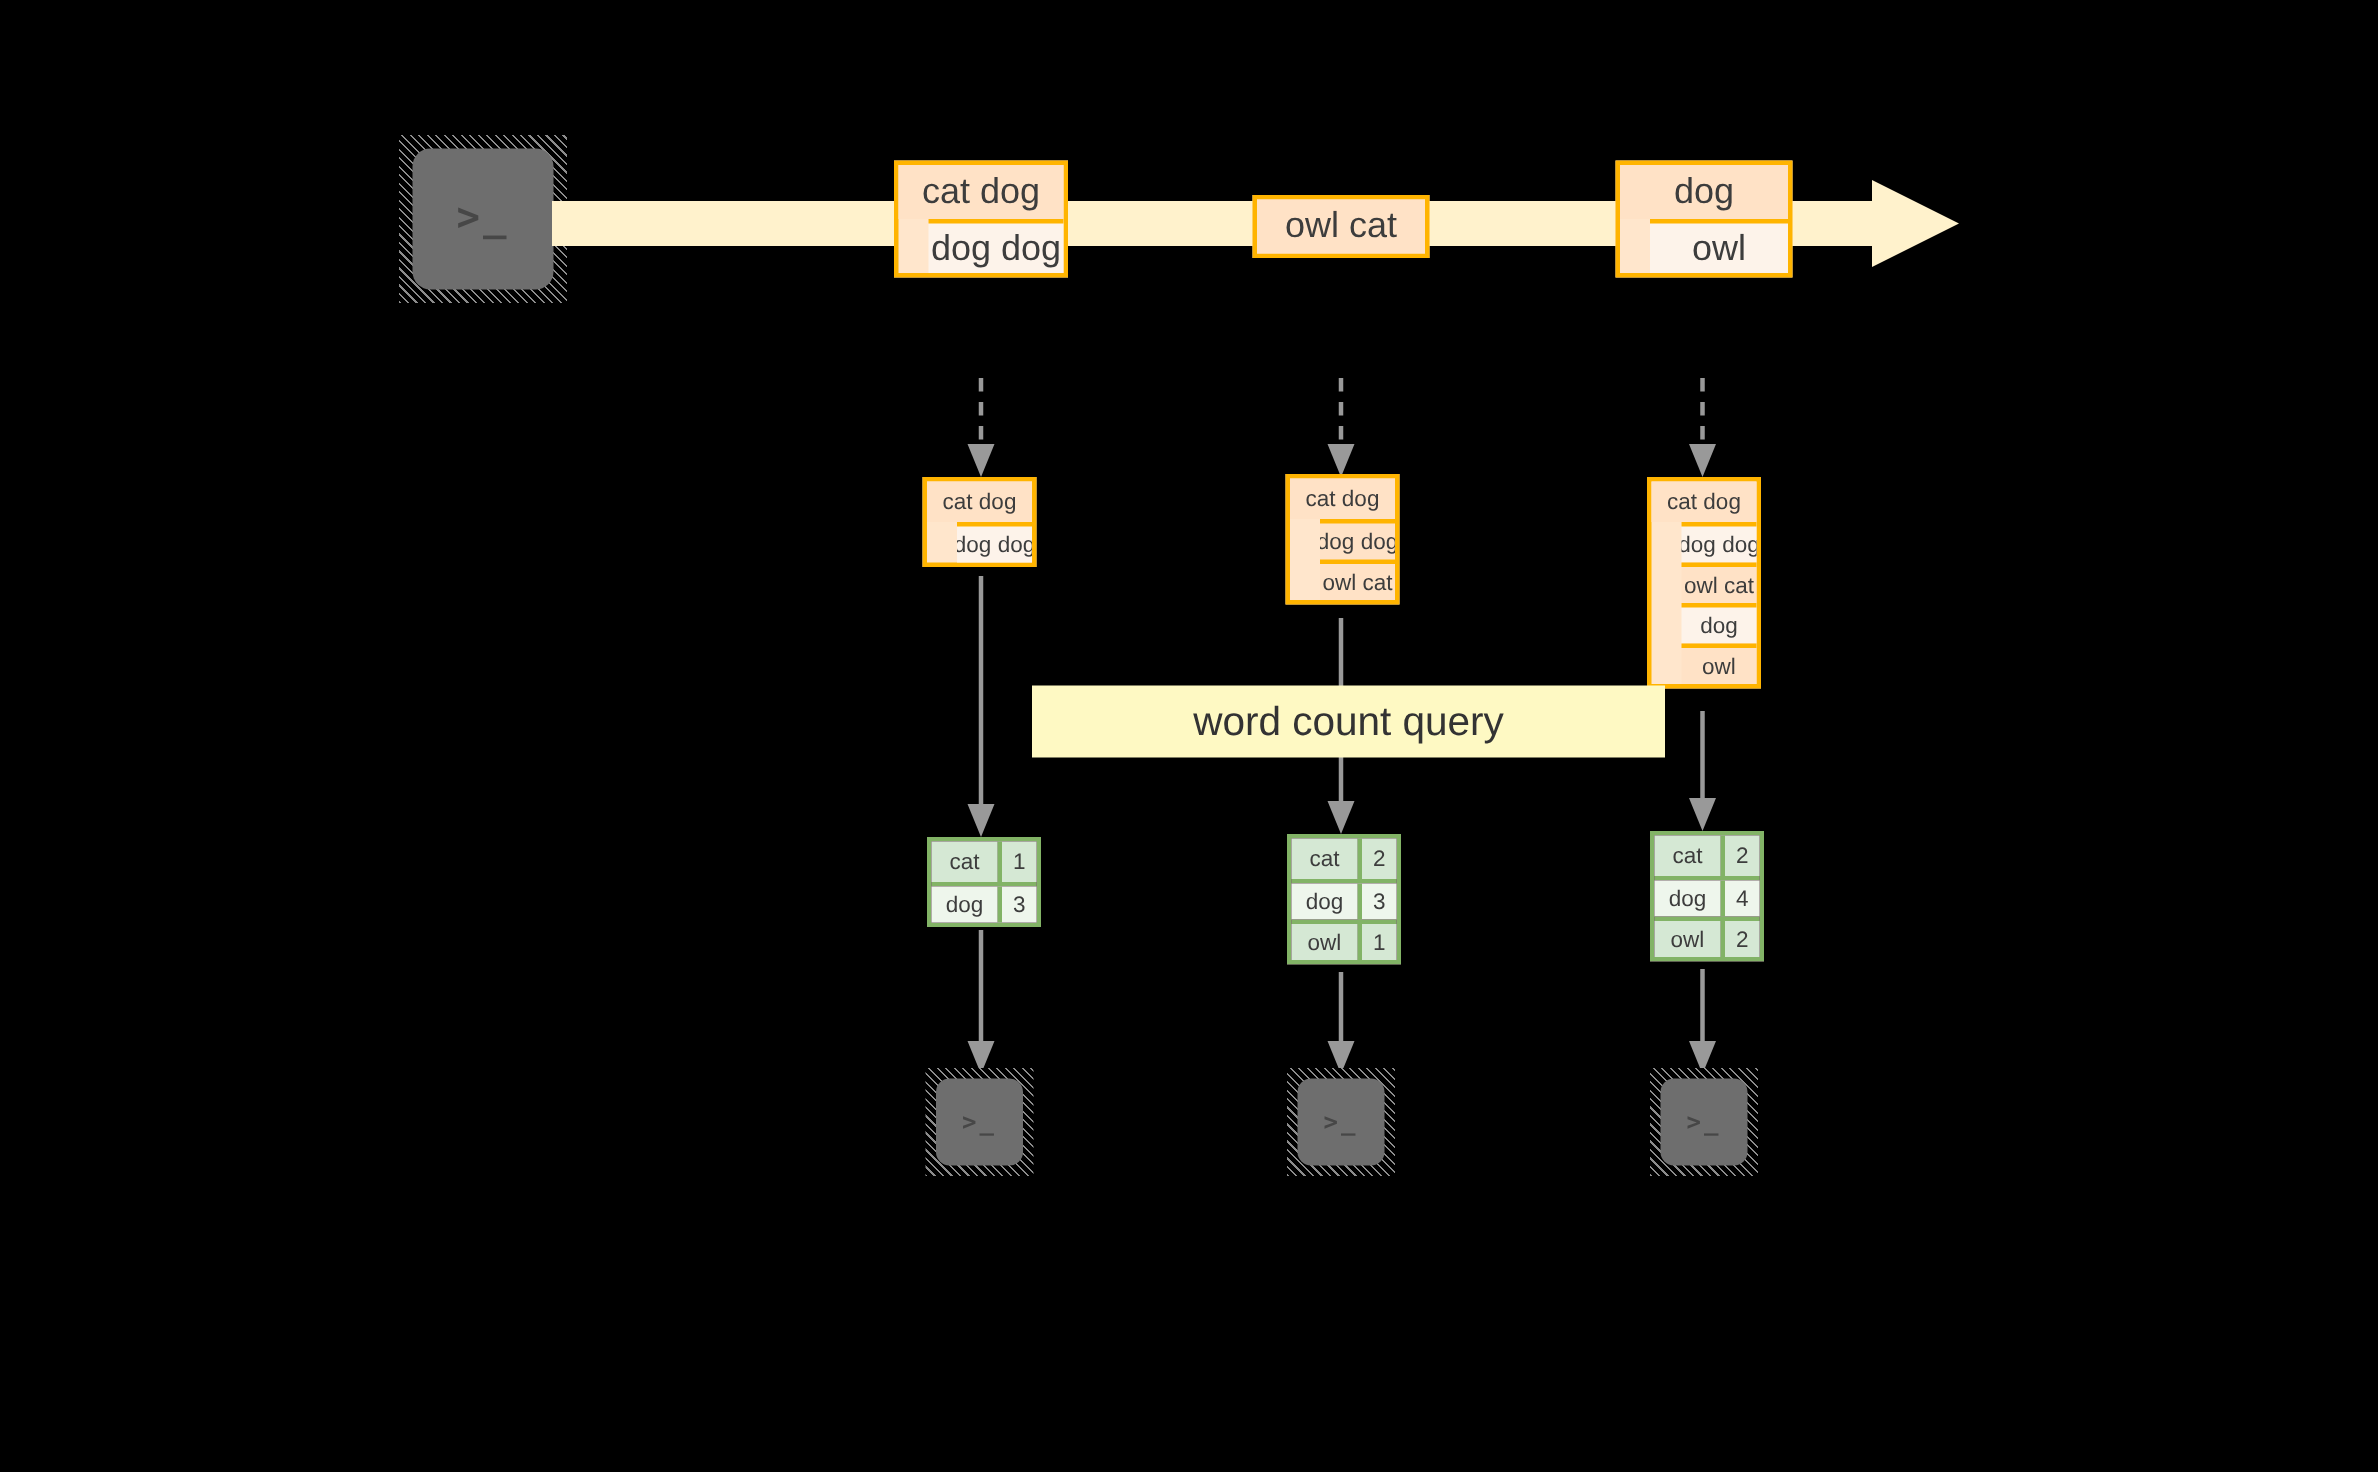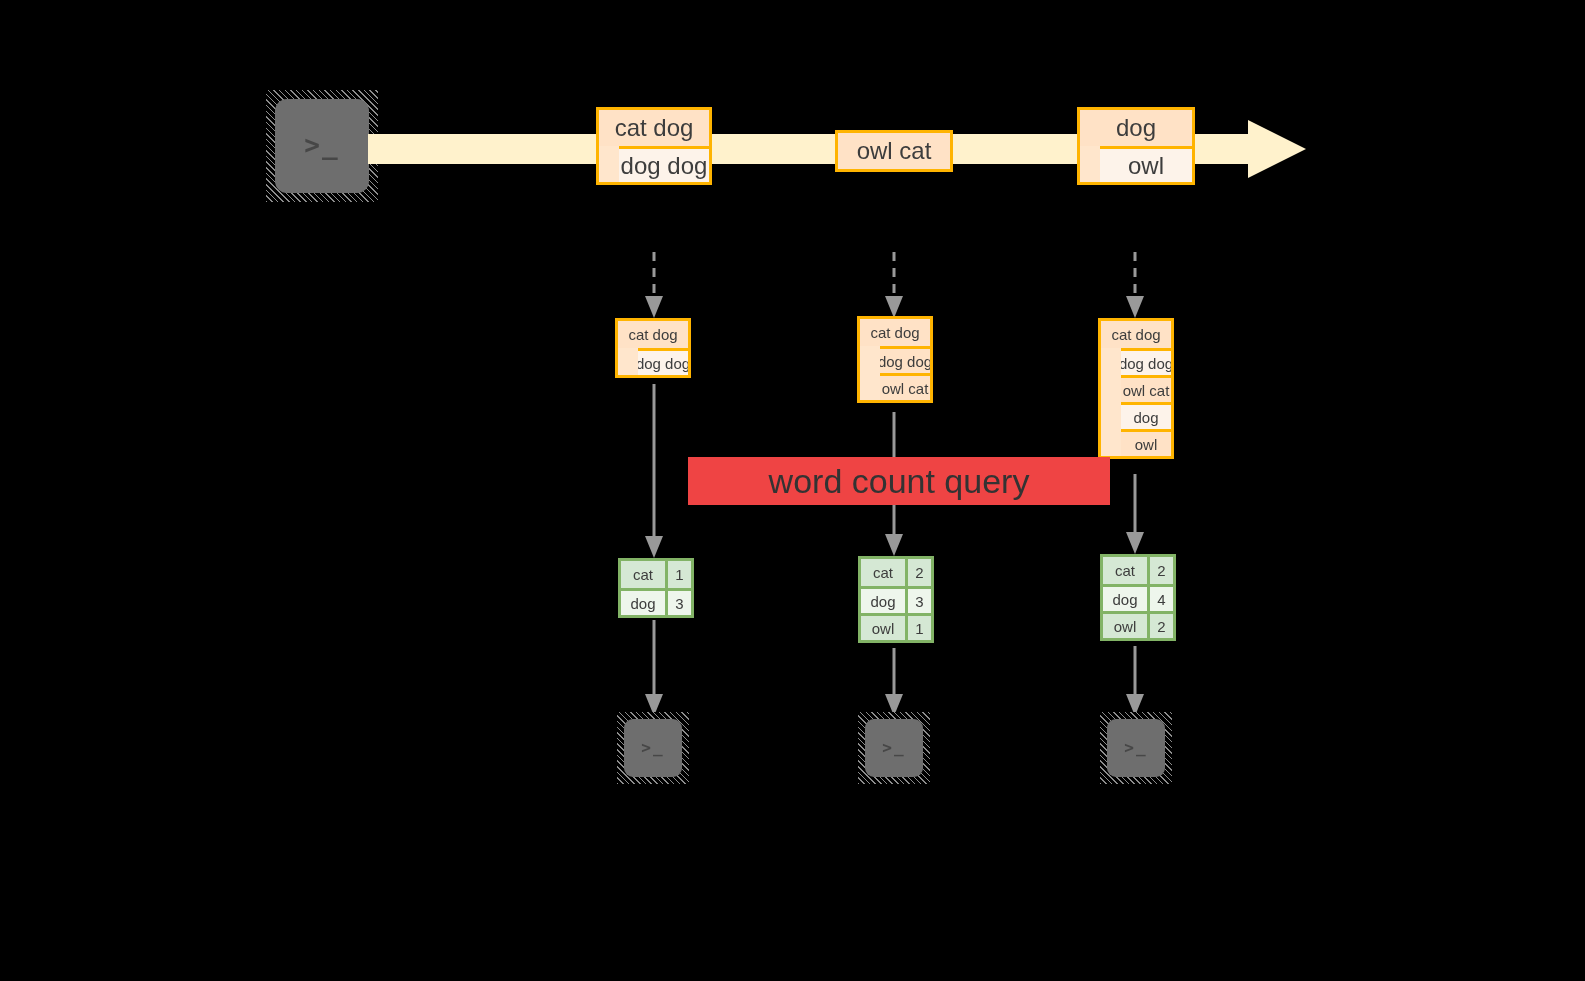--- a/index.html
+++ b/index.html
@@ -118,23 +118,23 @@
 
   
   .conn {
     position: absolute;
   }
   .conn svg { display: block; overflow: visible; }
 
   
   .banner {
     position: absolute;
-    background: #ef4444;
+    background: #fef9c3;
     color: #333333;
-    font-size: 34px;
+    font-size: 27px;
     display: flex;
     align-items: center;
     justify-content: center;
     white-space: nowrap;
   }
 </style>
 </head>
 <body>
 
 <div id="canvas">

